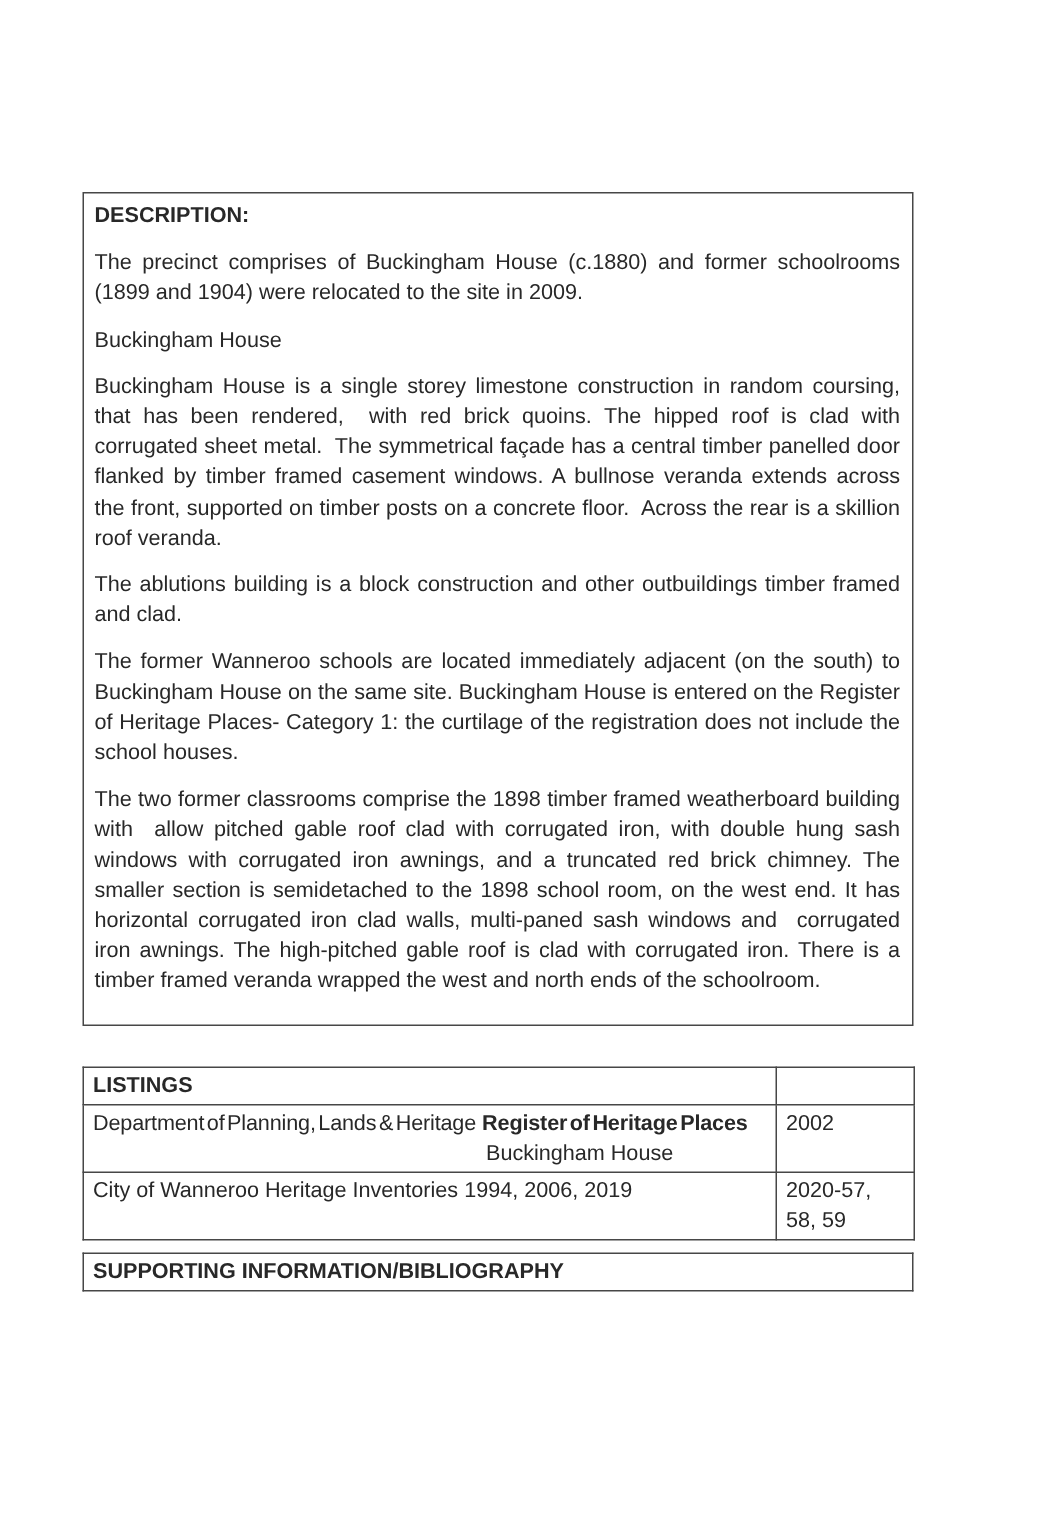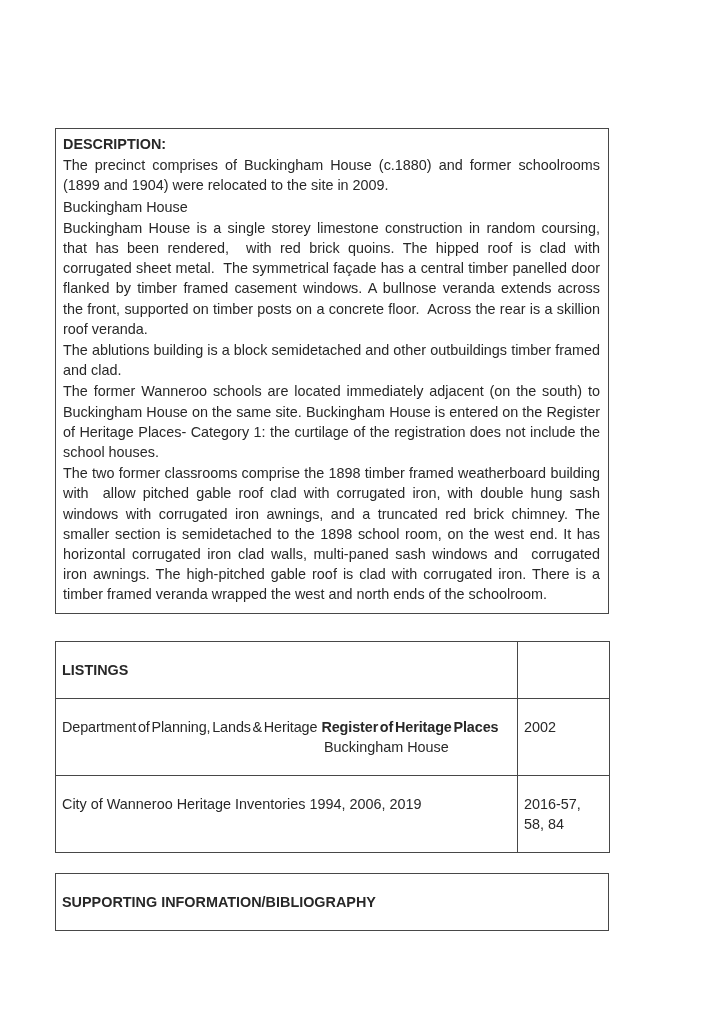--- a/index.html
+++ b/index.html
@@ -37,41 +37,41 @@
     font-size: 14.4px;
     line-height: 20.2px;
   }
   .desc h2 {
     margin: 0 0 1px 0;
     font-size: 14.4px;
     font-weight: 700;
     line-height: 20.2px;
   }
   .desc p {
-    margin: 1px 0;
+    margin: 11px 0;
     text-align: justify;
     white-space: pre-wrap;
   }
   
   table.grid {
     border-collapse: collapse;
     table-layout: fixed;
     width: 554px;
     font-size: 14.4px;
     line-height: 20px;
     background: #ffffff;
   }
   table.grid td {
     border: 1.5px solid #474747;
-    padding: 18px 6px;
+    padding: 2px 6px;
     vertical-align: top;
     box-sizing: border-box;
   }
   .listings { margin-top: 27px; }
-  .supporting { margin-top: 20px; }
+  .supporting { margin-top: 8px; }
   .bold { font-weight: 700; }
   td.numcell { padding-left: 11px; }
   .tabgap { margin-left: 22px; }
   .fitline {
     white-space: nowrap;
     word-spacing: -2.2px;
     letter-spacing: -0.1px;
     overflow: hidden;
   }
   .fitline .boldpart {
@@ -84,21 +84,21 @@
 <body>
 
 <div class="page">
   <div class="content">
 
     <section class="box desc">
       <h2>DESCRIPTION:</h2>
       <p>The precinct comprises of Buckingham House (c.1880) and former schoolrooms (1899 and 1904) were relocated to the site in 2009.</p>
       <p>Buckingham House</p>
       <p>Buckingham House is a single storey limestone construction in random coursing, that has been rendered,  with red brick quoins. The hipped roof is clad with corrugated sheet metal.  The symmetrical façade has a central timber panelled door flanked by timber framed casement windows. A bullnose veranda extends across the front, supported on timber posts on a concrete floor.  Across the rear is a skillion roof veranda.</p>
-      <p>The ablutions building is a block semidetached and other outbuildings timber framed and clad.</p>
+      <p>The ablutions building is a block construction and other outbuildings timber framed and clad.</p>
       <p>The former Wanneroo schools are located immediately adjacent (on the south) to Buckingham House on the same site. Buckingham House is entered on the Register of Heritage Places- Category 1: the curtilage of the registration does not include the school houses.</p>
       <p>The two former classrooms comprise the 1898 timber framed weatherboard building with  allow pitched gable roof clad with corrugated iron, with double hung sash windows with corrugated iron awnings, and a truncated red brick chimney. The smaller section is semidetached to the 1898 school room, on the west end. It has horizontal corrugated iron clad walls, multi-paned sash windows and  corrugated iron awnings. The high-pitched gable roof is clad with corrugated iron. There is a timber framed veranda wrapped the west and north ends of the schoolroom.</p>
     </section>
 
     <table class="grid listings">
       <colgroup>
         <col style="width:462px">
         <col style="width:92px">
       </colgroup>
       <tbody>
@@ -119,22 +119,22 @@
             <div>2002</div>
           </td>
         </tr>
 
 
         <tr>
           <td>
             <span>City of Wanneroo Heritage Inventories 1994, 2006, 2019</span>
           </td>
           <td class="numcell">
-            <div>2016-57,</div>
-            <div>58, 84</div>
+            <div>2020-57,</div>
+            <div>58, 59</div>
           </td>
         </tr>
       </tbody>
     </table>
 
     <table class="grid supporting">
       <tbody>
         <tr>
           <td class="bold">SUPPORTING INFORMATION/BIBLIOGRAPHY</td>
         </tr>

